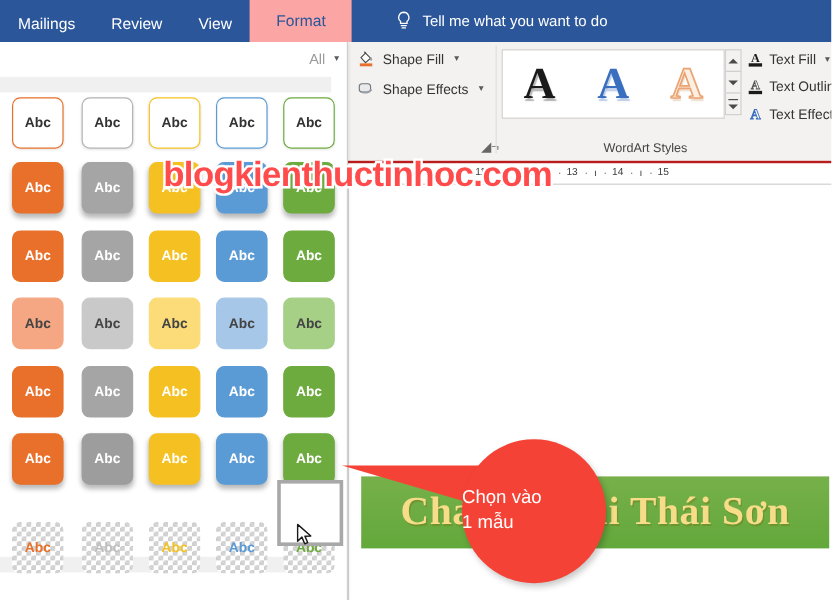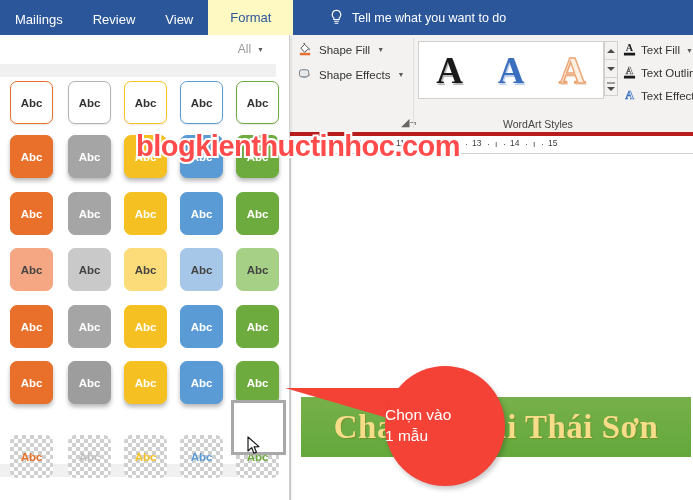--- a/index.html
+++ b/index.html
@@ -16,21 +16,21 @@
     position: absolute; left: 0; top: 0; width: 693px; height: 35px;
     background: #2b579a;
   }
   .tabbar .tabs { position:absolute; left:0; top:0; height:35px; display:flex; align-items:flex-end; }
   .tab {
     height: 30px; padding: 0 15px; line-height: 30px;
     color: #ffffff; font-size: 13px; white-space: nowrap;
     display: inline-block;
   }
   .tab.active {
-    background: #fef9c3; color: #2b579a;
+    background: #fca5a5; color: #2b579a;
     height: 35px; line-height: 36px; padding: 0 22px;
   }
   .tellme {
     position: absolute; left: 330px; top: 0; height: 35px;
     display: flex; align-items: center; gap: 9px;
     color: #fff; font-size: 12.5px;
   }
   .bulb { width: 13px; height: 17px; position: relative; display:inline-block; }
 
   
@@ -71,21 +71,21 @@
   }
   .ruler .rindent:after{
     content:""; position:absolute; left:-5px; top:0; width:0; height:0;
     border-left:5px solid transparent; border-right:5px solid transparent;
     border-bottom:7px solid #9a9a9a; z-index:-1;
   }
 
   
   .ribbon {
     position: absolute; left: 290px; top: 35px; width: 403px; height: 101px;
-    background: #f3f2f1; border-bottom: 4px solid #b91c1c;
+    background: #f3f2f1; border-bottom: 2px solid #b91c1c;
   }
   .shape-group { position: absolute; left: 5px; top: 4px; width: 118px; height: 92px; }
   .shape-item {
     display: flex; align-items: center; gap: 6px;
     height: 21px; margin-bottom: 4px; padding-left: 3px;
     font-size: 11.5px; color: #333333; white-space: nowrap;
   }
   .caret { font-size: 7px; color: #5a5a5a; margin-left: 1px; }
   .grp-divider {
     position: absolute; left: 123px; top: 3px; width: 1px; height: 90px; background: #e1dfdd;
@@ -129,21 +129,21 @@
 
   
   .gallery {
     position: absolute; left: 0; top: 35px; width: 290px; height: 465px;
     background: #ffffff; border-right: 1px solid #cfcfcf;
     box-shadow: 1px 1px 3px rgba(0,0,0,.12);
     overflow: hidden;
   }
   .gal-head { position: relative; height: 29px; }
   .all-btn {
-    position: absolute; right: 25px; top: 7px;
+    position: absolute; right: 5px; top: 7px;
     font-size: 12px; color: #9a9a9a; display: flex; align-items: center; gap: 5px;
   }
   .sep-bar { position: absolute; left: 0; width: 276px; height: 13px; background: #f0f0f0; }
   .sep-bar.s1 { top: 29px; }
   .sep-bar.s2 { top: 429px; }
 
   .grid { position: absolute; left: 0; top: 0; width: 290px; }
   .tile-row { position: absolute; left: 0; width: 290px; height: 56px; }
   .tile {
     position: absolute; width: 43px; height: 43px; top: 0;

